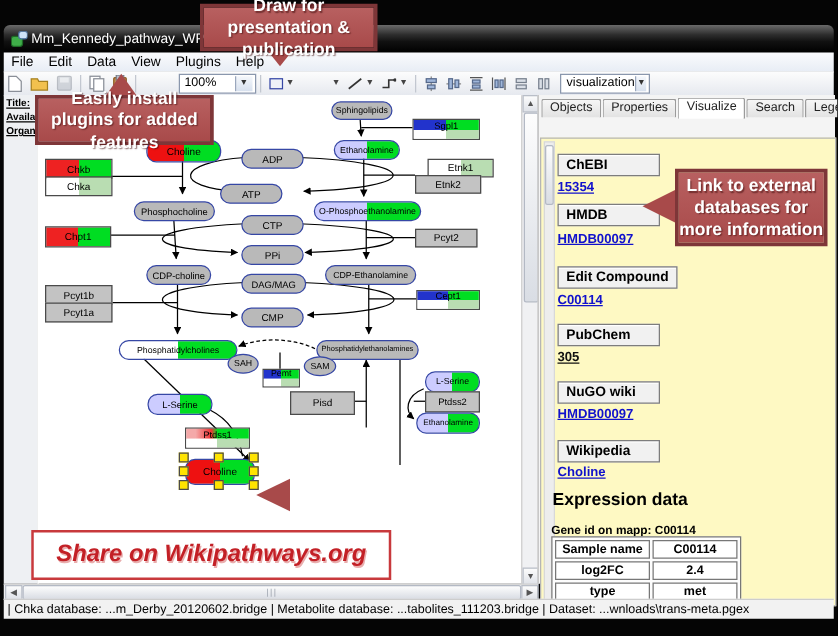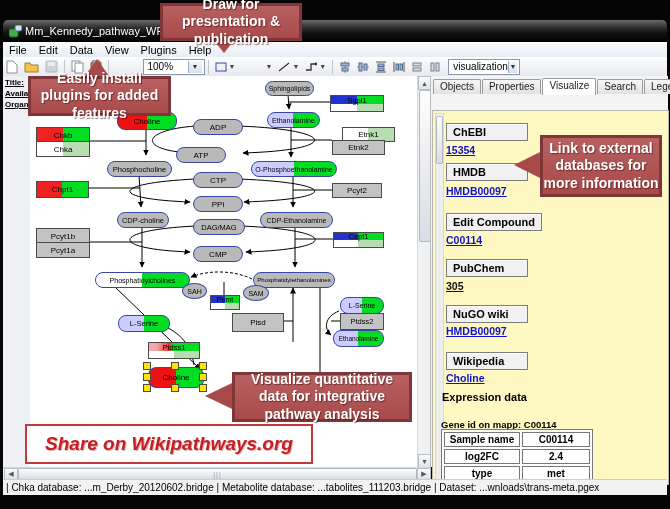--- a/index.html
+++ b/index.html
@@ -46,21 +46,21 @@
     border:1px solid #9b9b9b;border-bottom:none;margin-right:1px;border-radius:2px 2px 0 0;color:#222;}
   .tab.active{background:#fff;font-weight:normal;padding-bottom:4px;position:relative;top:1px;}
   #pcontent{position:absolute;left:1px;top:17px;width:235px;height:373px;background:#fef9c3;border:1px solid #b5b5b5;margin-top:17px;}
   #pscroll{position:absolute;left:2px;top:2px;width:7px;height:368px;background:#ededed;border:1px solid #d8d8d8;}
   #pscroll .sbthumb{left:0;top:2px;width:5px;height:46px;}
   .sechead{position:absolute;left:13px;border:1px solid #7d7d7d;background:#f1f1f1;
     box-shadow:inset 0 1px 0 #fff;font-size:11px;font-weight:bold;padding:2px 6px;white-space:nowrap;}
   .secval{position:absolute;left:13px;font-size:10.5px;font-weight:bold;}
   .secval a{color:#1111cc;text-decoration:underline;}
   .plain{color:#111;text-decoration:underline;}
-  .exphead{position:absolute;left:9px;font-size:11px;font-weight:bold;}
+  .exphead{position:absolute;left:9px;font-size:14px;font-weight:bold;}
   .mappline{position:absolute;left:8px;font-size:9.5px;font-weight:bold;}
   #exptable{position:absolute;left:8px;border:1px solid #777;border-spacing:2px;background:#fdfdfd;}
   #exptable td{border:1px solid #777;font-size:10px;font-weight:bold;text-align:center;
     padding:1px 4px;background:#fff;}
   #exptable td.c0{width:66px;} #exptable td.c1{width:58px;}
 
   
   #statusbar{left:3px;top:479px;width:664px;height:15px;background:#f2f2f2;border-top:1px solid #cdcdcd;
     display:flex;align-items:center;}
   #statusbar span{font-size:10px;margin-left:3px;white-space:nowrap;}
@@ -475,21 +475,18 @@
   <div class="callout" style="left:28px;top:76px;width:137px;height:34px">
     <span>Easily install plugins for added features</span>
   </div>
 
   <i class="arr" style="left:514px;top:152px;border-top:13px solid transparent;border-bottom:13px solid transparent;border-right:26px solid #a84a4a"></i>
   <div class="callout" style="left:540px;top:135px;width:116px;height:56px">
     <span>Link to external databases for more information</span>
   </div>
 
   <i class="arr" style="left:205px;top:383px;border-top:13px solid transparent;border-bottom:13px solid transparent;border-right:27px solid #a84a4a"></i>
-  <div class="callout" style="left:232px;top:372px;width:174px;height:44px">
-    <span>Visualize quantitative data for integrative pathway analysis</span>
-  </div>
 
   <div id="share">
     <span>Share on Wikipathways.org</span>
   </div>
 
 </div>
 
 </body></html>

